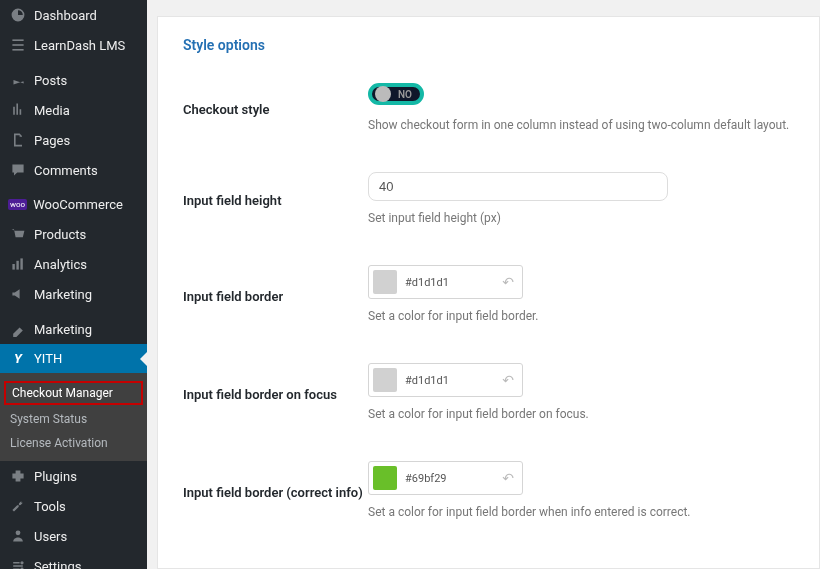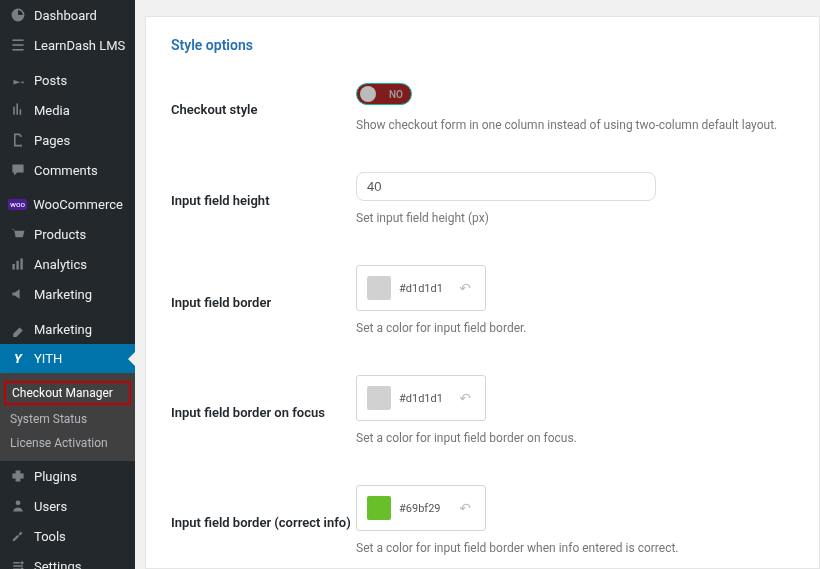--- a/index.html
+++ b/index.html
@@ -8,21 +8,21 @@
       font-size: 13px;
       color: #444;
       background: #f1f1f1;
       width: 820px;
       height: 569px;
       overflow: hidden;
       display: flex;
     }
     
     .sidebar {
-      width: 135px;
+      width: 147px;
       background: #23282d;
       color: #eee;
       flex-shrink: 0;
       font-size: 13px;
       overflow: hidden;
     }
     .menu-item {
       display: flex;
       align-items: center;
       padding: 7px 8px;
@@ -102,22 +102,22 @@
     .form-help {
       color: #777;
       font-size: 12px;
       margin-top: 10px;
     }
     .toggle {
       display: inline-flex;
       align-items: center;
       width: 56px;
       height: 22px;
-      background: #7f1d1d;
-      border: 1px solid #14b8a6;
+      background: #0f172a;
+      border: 4px solid #14b8a6;
       border-radius: 11px;
       position: relative;
       cursor: pointer;
     }
     .toggle-knob {
       width: 16px; height: 16px;
       background: #bbb;
       border-radius: 50%;
       position: absolute;
       left: 3px;
@@ -133,24 +133,24 @@
       width: 300px;
       padding: 6px 10px;
       border: 1px solid #ddd;
       border-radius: 8px;
       font-size: 13px;
       color: #555;
     }
     .color-box {
       display: flex;
       align-items: center;
-      width: 130px;
+      width: 155px;
       border: 1px solid #d5d5d5;
       border-radius: 3px;
-      padding: 10px;
+      padding: 4px;
     }
     .color-swatch {
       width: 24px; height: 24px;
       border-radius: 2px;
       margin-right: 8px;
       flex-shrink: 0;
     }
     .color-hex {
       flex: 1;
       font-size: 11px;
@@ -271,33 +271,33 @@
     <span class="icon">
         <svg width="16" height="16" viewBox="0 0 20 20" fill="currentColor">
           <path d="M7 3v4H3v6h4v4h6v-4h4V7h-4V3H7z"></path>
         </svg>
       </span>
     <span>Plugins</span>
   </div>
   <div class="menu-item">
     <span class="icon">
         <svg width="16" height="16" viewBox="0 0 20 20" fill="currentColor">
+          <path d="M14 4a4 4 0 01-5 5l-6 6 2 2 6-6a4 4 0 015-5l-3 3-2-2 3-3z"></path>
+        </svg>
+      </span>
+    <span>Tools</span>
+  </div>
+  <div class="menu-item">
+    <span class="icon">
+        <svg width="16" height="16" viewBox="0 0 20 20" fill="currentColor">
           <circle cx="10" cy="6" r="3"></circle>
           <path d="M4 17c0-3 3-5 6-5s6 2 6 5H4z"></path>
         </svg>
       </span>
     <span>Users</span>
-  </div>
-  <div class="menu-item">
-    <span class="icon">
-        <svg width="16" height="16" viewBox="0 0 20 20" fill="currentColor">
-          <path d="M14 4a4 4 0 01-5 5l-6 6 2 2 6-6a4 4 0 015-5l-3 3-2-2 3-3z"></path>
-        </svg>
-      </span>
-    <span>Tools</span>
   </div>
   <div class="menu-item">
     <span class="icon">
         <svg width="16" height="16" viewBox="0 0 20 20" fill="currentColor">
           <path d="M4 5h8v2H4zm0 4h12v2H4zm0 4h8v2H4z"></path>
           <circle cx="15" cy="6" r="2"></circle>
           <circle cx="15" cy="14" r="2"></circle>
         </svg>
       </span>
     <span>Settings</span>

